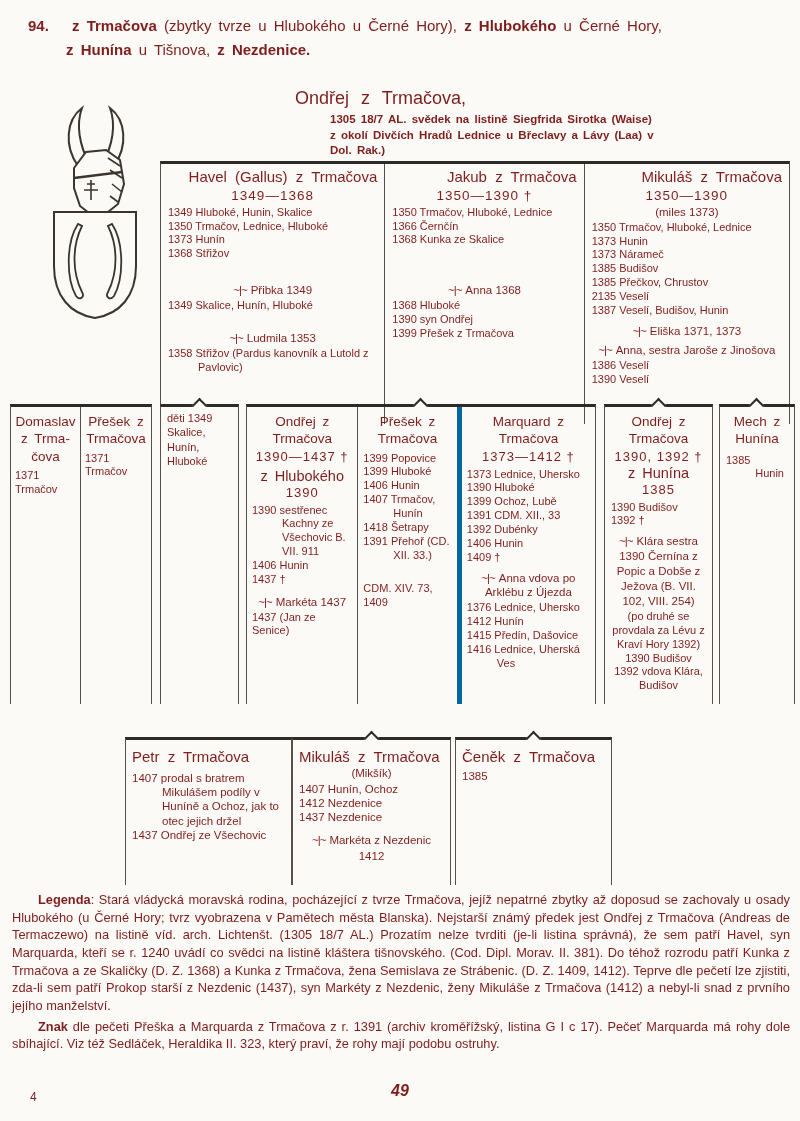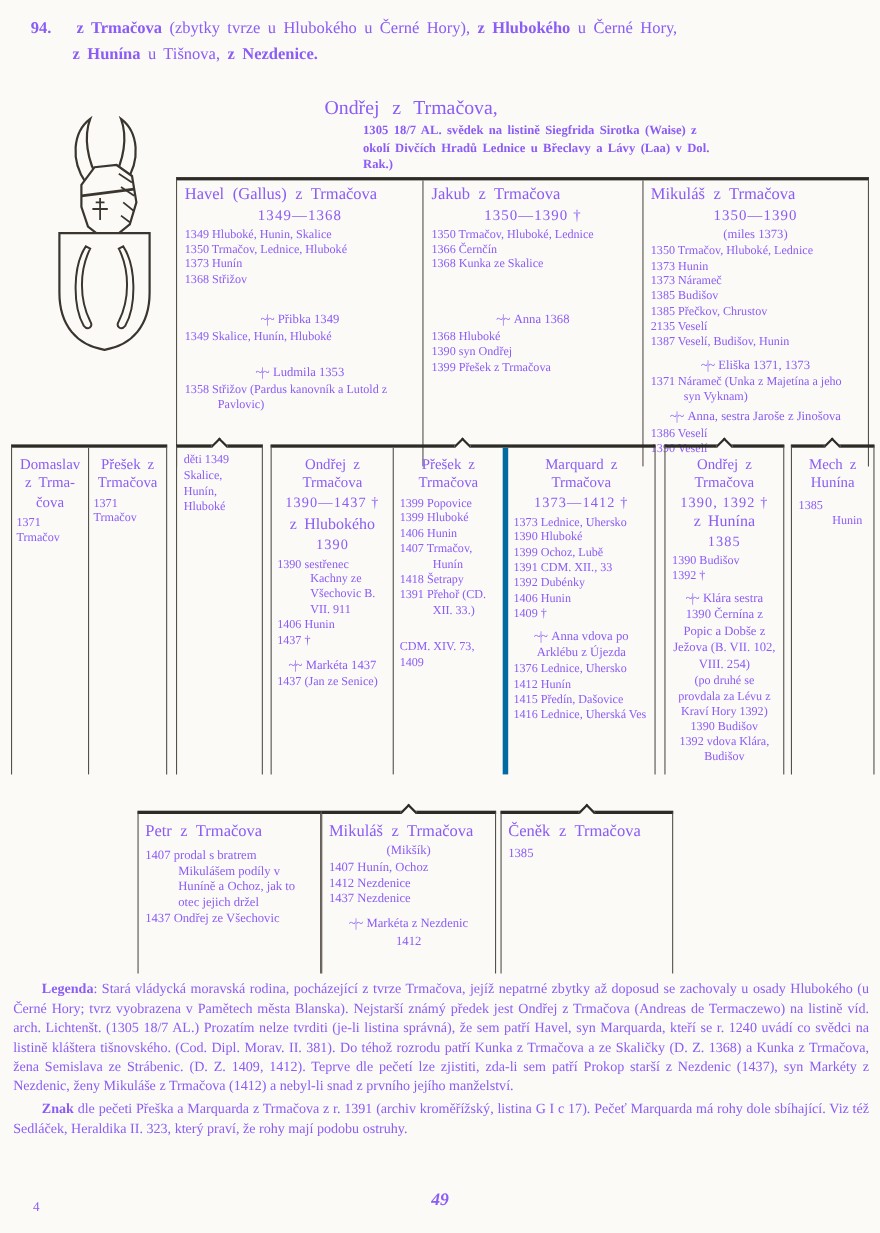--- a/index.html
+++ b/index.html
@@ -1,19 +1,19 @@
 <!DOCTYPE html>
 <html><head>
 <meta charset="utf-8">
 <style>
   html,body{margin:0;padding:0;background:#e8e6e0;}
   .page{
     position:relative;width:800px;height:1121px;margin:0 auto;
-    background:#fbfaf6;color:#8b5cf6;
-    font-family:Liberation Serif, serif;
+    background:#fbfaf6;color:#7f1d1d;
+    font-family:Liberation Sans, sans-serif;
     overflow:hidden;
   }
   
   .heading{position:absolute;left:28px;top:14px;width:750px;font-size:15px;line-height:1.6;word-spacing:3px;}
   .heading .num{font-weight:700;margin-right:16px;}
   .hb{font-weight:700;}
   .heading .l2{padding-left:38px;}
   
   .root{position:absolute;left:295px;top:88px;width:400px;text-align:left;}
   .root-name{font-size:18px;word-spacing:7px;}
@@ -21,21 +21,21 @@
   
   .arms{position:absolute;left:36px;top:100px;}
   
   .gen1{position:absolute;left:160px;top:161px;width:630px;height:263px;
     border-top:3px solid #2e2b26;border-left:1px solid #55504a;border-right:1px solid #55504a;
     display:flex;box-sizing:border-box;}
   .gen1 .col{box-sizing:border-box;padding:4px 7px 0;}
   .gen1 .c1{width:225px;border-right:1px solid #55504a;}
   .gen1 .c2{width:200px;border-right:1px solid #55504a;}
   .gen1 .c3{width:205px;}
-  .pname{text-align:left;font-size:15px;word-spacing:4px;line-height:1.25;}
+  .pname{text-align:right;font-size:15px;word-spacing:4px;line-height:1.25;}
   .pyears{text-align:center;font-size:13.5px;letter-spacing:1px;margin:1px 0 3px;}
   .psub{text-align:center;font-size:11.5px;margin-bottom:3px;}
   .entries{font-size:11px;line-height:1.26;}
   .entry{padding-left:30px;text-indent:-30px;}
   .entry-c{text-align:center;}
   .line{}
   .marr{text-align:center;font-size:11.5px;line-height:1.3;margin-bottom:1px;}
   .msym{white-space:nowrap;letter-spacing:-1px;margin-right:4px;}
   .mt-a{margin-top:22px;} .mt-b{margin-top:18px;} .mt-c{margin-top:36px;}
   .mt-d{margin-top:6px;}  .mt-e{margin-top:4px;}  .mt-f{margin-top:8px;}
@@ -157,23 +157,20 @@
           <div class="entry">1373 Hunin</div>
           <div class="entry">1373 Nárameč</div>
           <div class="entry">1385 Budišov</div>
           <div class="entry">1385 Přečkov, Chrustov</div>
           <div class="entry">2135 Veselí</div>
           <div class="entry">1387 Veselí, Budišov, Hunin</div>
         </div>
       <div class="marr mt-d">
         <span class="msym">~|~</span><span>Eliška 1371, 1373</span>
       </div>
-      <div class="entries">
-          <div class="entry">1371 Nárameč (Unka z Majetína a jeho syn Vyknam)</div>
-        </div>
       <div class="marr mt-e">
         <span class="msym">~|~</span><span>Anna, sestra Jaroše z Jinošova</span>
       </div>
       <div class="entries">
           <div class="entry">1386 Veselí</div>
           <div class="entry">1390 Veselí</div>
         </div>
     </div>
   </div>
 

